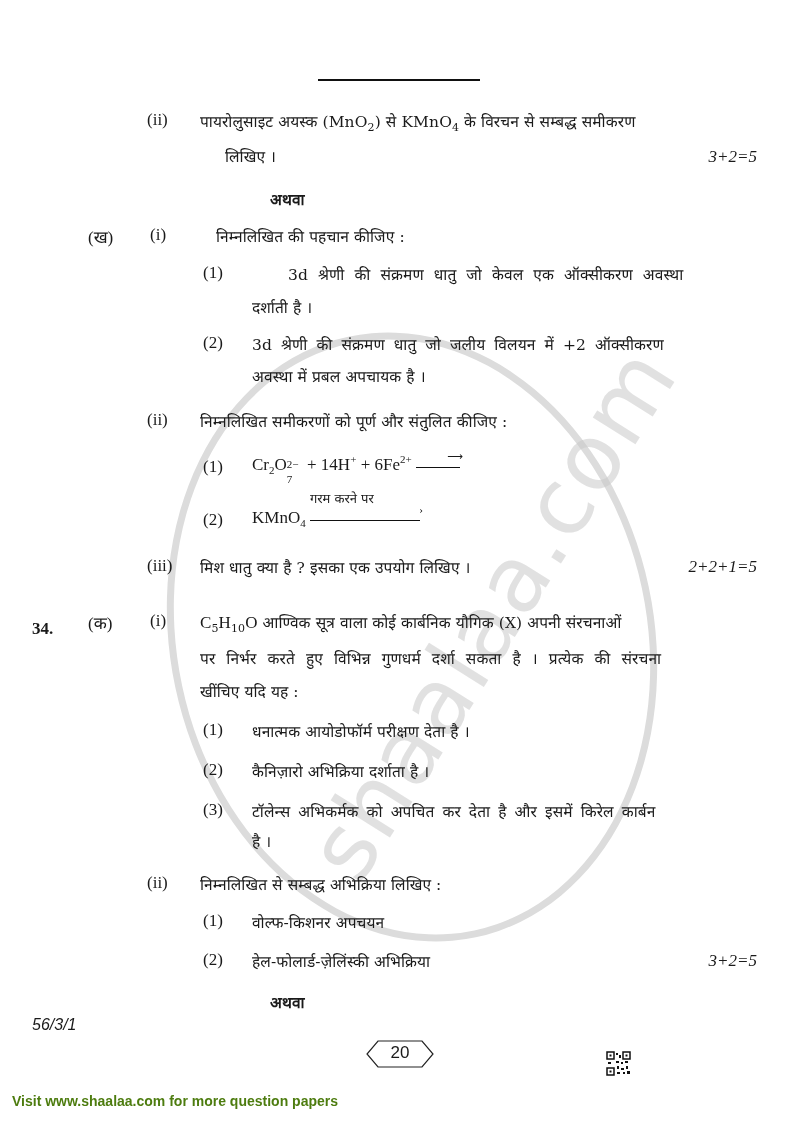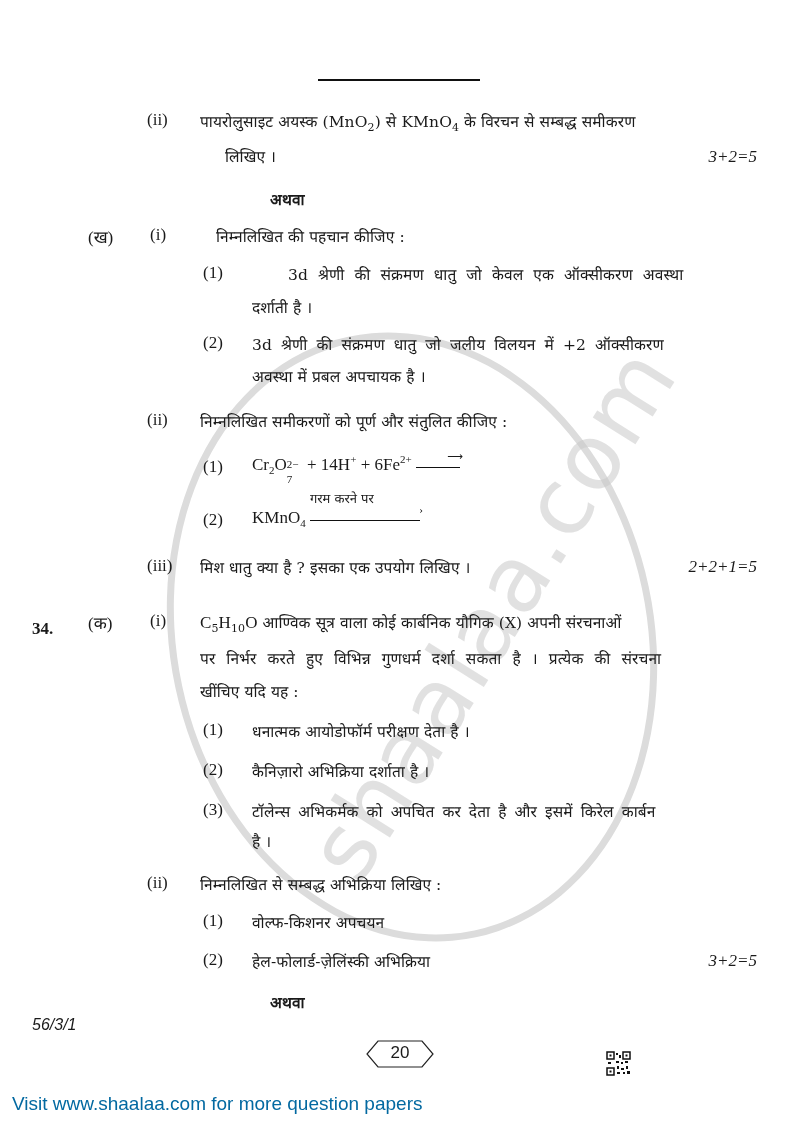--- a/index.html
+++ b/index.html
@@ -15,21 +15,21 @@
     .marks { font-family: "Liberation Serif", serif; font-style: italic; font-size: 17px; right: 43px; }
     .bold { font-weight: bold; }
     .qnum { font-family: "Liberation Serif", serif; font-weight: bold; font-size: 17px; }
     sub, sup { font-size: 11px; line-height: 0; }
     .chem { font-family: "Liberation Serif", serif; font-size: 17px; }
     .arrow { display: inline-block; position: relative; vertical-align: middle; }
     .arrow .shaft { display: inline-block; height: 1px; background: #111; vertical-align: middle; position: relative; }
     .arrow .head { position: absolute; right: -3px; top: -6px; font-size: 11px; line-height: 12px; }
     .arrow .cond { position: absolute; top: -20px; left: 0; right: 0; text-align: left; font-size: 13px; font-family: "DejaVu Sans", sans-serif; }
     .footer-code { font-family: "Liberation Sans", sans-serif; font-size: 16px; }
-    .footer-visit { font-family: "Liberation Sans", sans-serif; font-size: 19px; color: #0369a1; }
+    .footer-visit { font-family: "Liberation Sans", sans-serif; font-size: 14px; color: #4d7c0f; font-weight: bold; }
     .watermark-circle {
       position: absolute; left: 170px; top: 330px; width: 470px; height: 600px;
       border: 7px solid #dcdcdc; border-radius: 50%; transform: rotate(-12deg);
       pointer-events: none;
     }
     .watermark-text {
       position: absolute; left: 190px; top: 560px;
       font-family: "DejaVu Sans", sans-serif; font-size: 92px; color: rgba(200,200,200,0.55);
       transform: rotate(-58deg); transform-origin: center; pointer-events: none; letter-spacing: 2px;
     }

